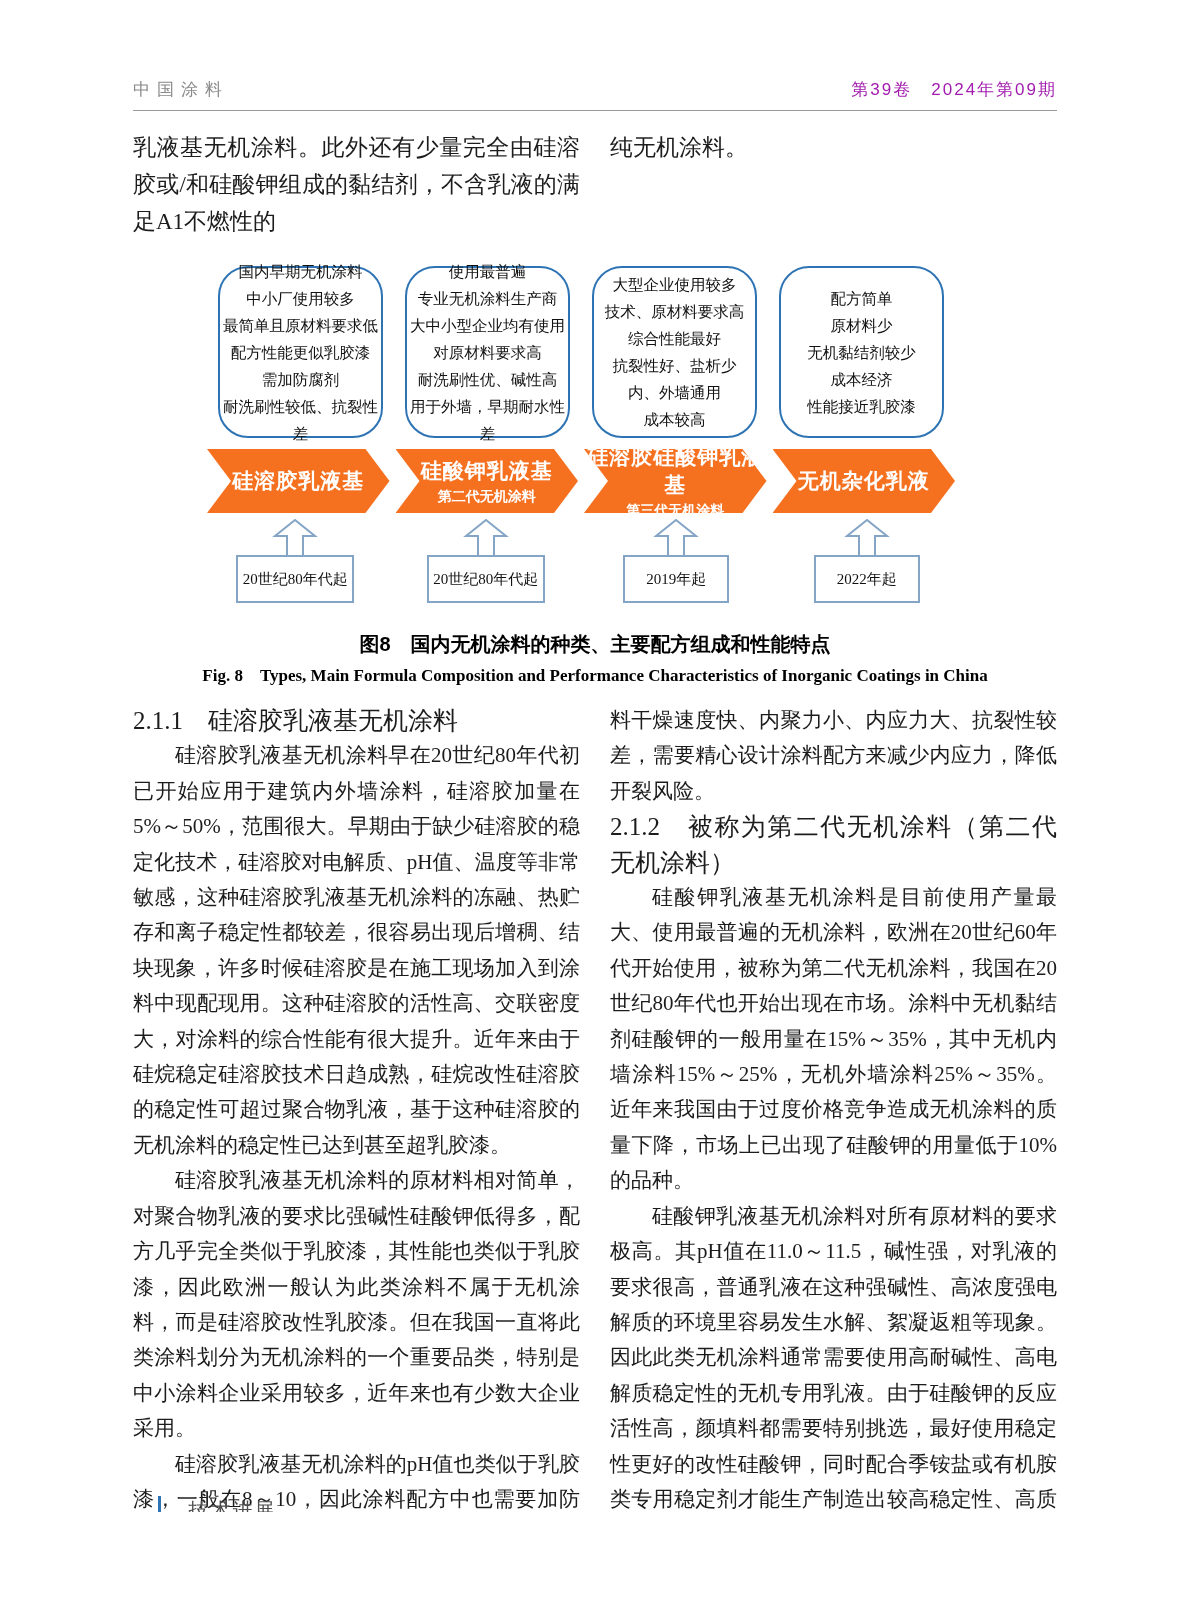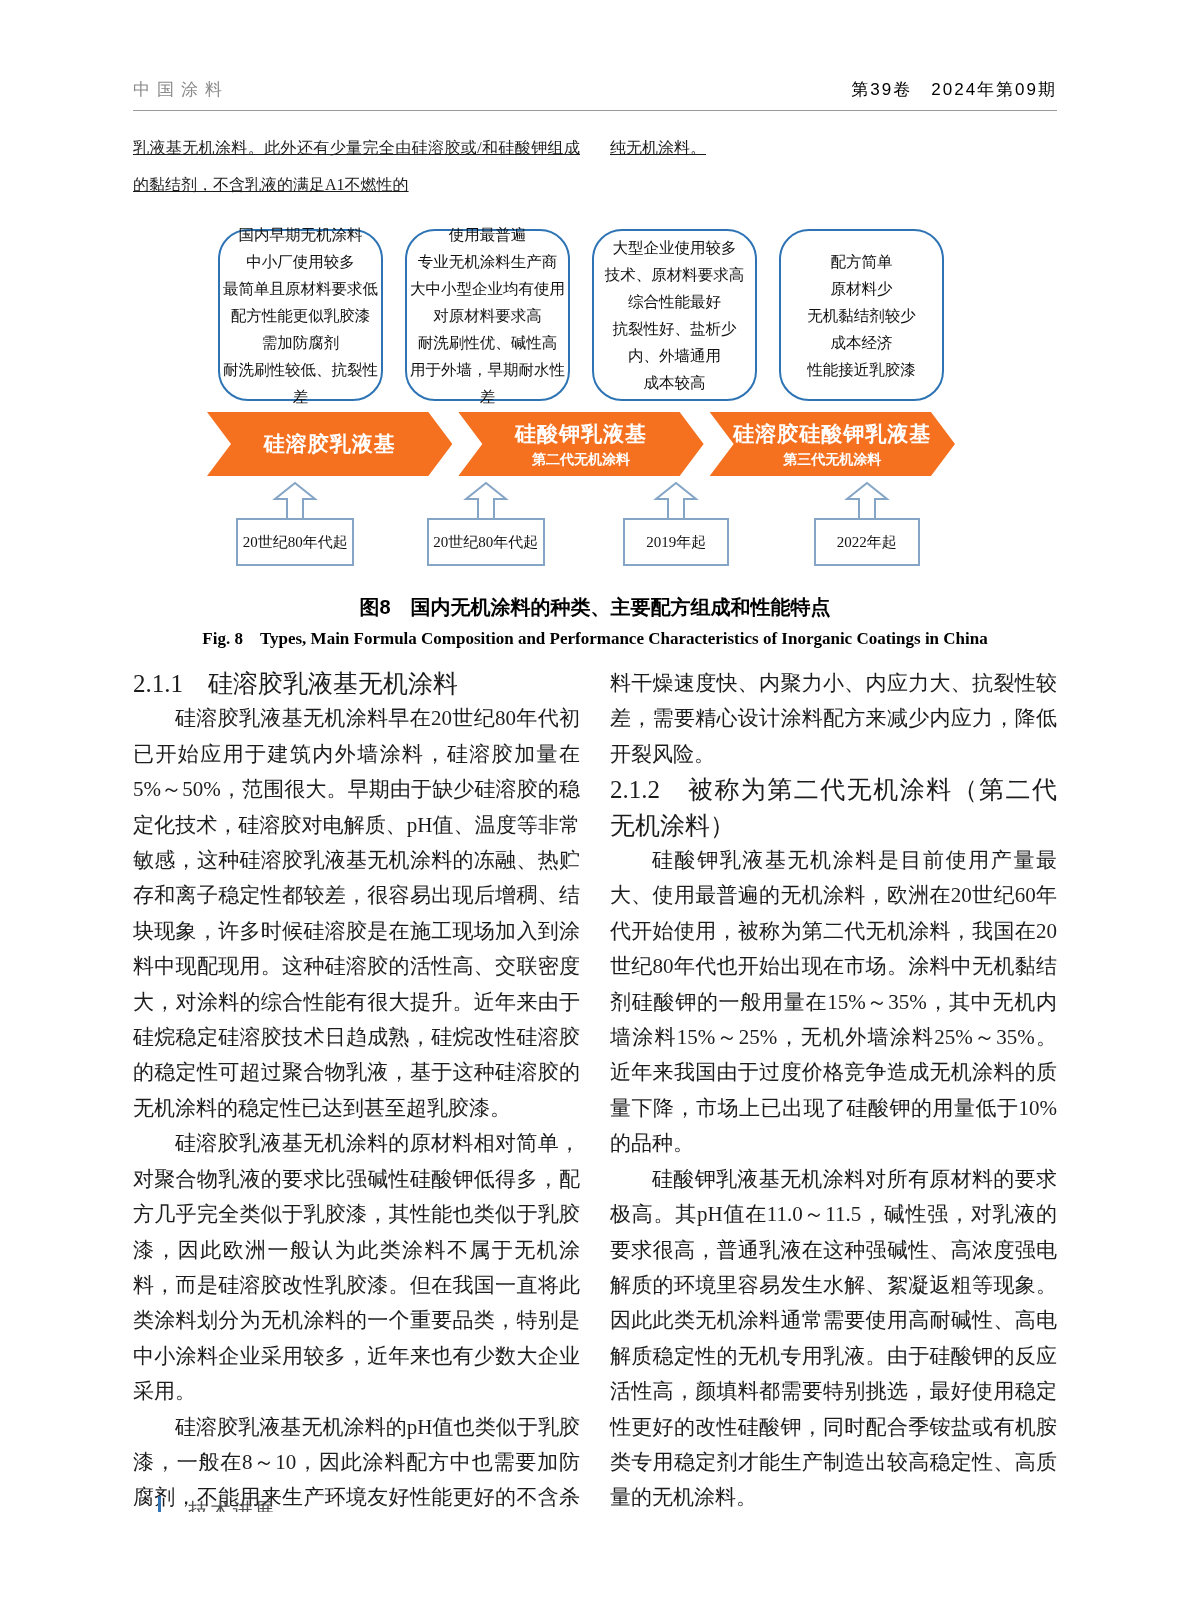--- a/index.html
+++ b/index.html
@@ -30,31 +30,31 @@
   }
   .journal-name {
     font-family: "Liberation Sans", "DejaVu Sans", sans-serif;
     font-size: 17px;
     color: #8a8a8a;
     letter-spacing: 7px;
   }
   .issue-info {
     font-family: "Liberation Sans", "DejaVu Sans", sans-serif;
     font-size: 17px;
-    color: #000000;
+    color: #a21caf;
     letter-spacing: 2px;
   }
 
   
   .intro-row {
     display: flex;
     gap: 30px;
     margin-top: 18px;
   }
-  .intro-col { width: 447px; font-size: 16px; line-height: 37px; text-align: justify; text-decoration: underline; }
+  .intro-col { width: 447px; font-size: 23px; line-height: 37px; text-align: justify; }
 
   
   .figure-block { margin-top: 26px; }
   .figure-inner { width: 748px; margin-left: 74px; }
 
   .boxes-row {
     display: flex;
     gap: 22px;
     margin: 0 11px;
   }
@@ -256,20 +256,24 @@
             <span class="ch-title">硅溶胶乳液基</span>
 
           </div>
           <div class="chevron">
             <span class="ch-title">硅酸钾乳液基</span>
             <span class="ch-sub">第二代无机涂料</span>
           </div>
           <div class="chevron">
             <span class="ch-title">硅溶胶硅酸钾乳液基</span>
             <span class="ch-sub">第三代无机涂料</span>
+          </div>
+          <div class="chevron">
+            <span class="ch-title">无机杂化乳液</span>
+
           </div>
         </div>
 
         <div class="years-row">
           <div class="year-cell">
             <svg class="up-arrow-svg" width="58" height="38" viewBox="0 0 58 38">
               <path d="M21 38 L21 17 L9 17 L29 1 L49 17 L37 17 L37 38" fill="#ffffff" stroke="#85a5c6" stroke-width="2"></path>
             </svg>
             <div class="year-box">20世纪80年代起</div>
           </div>

